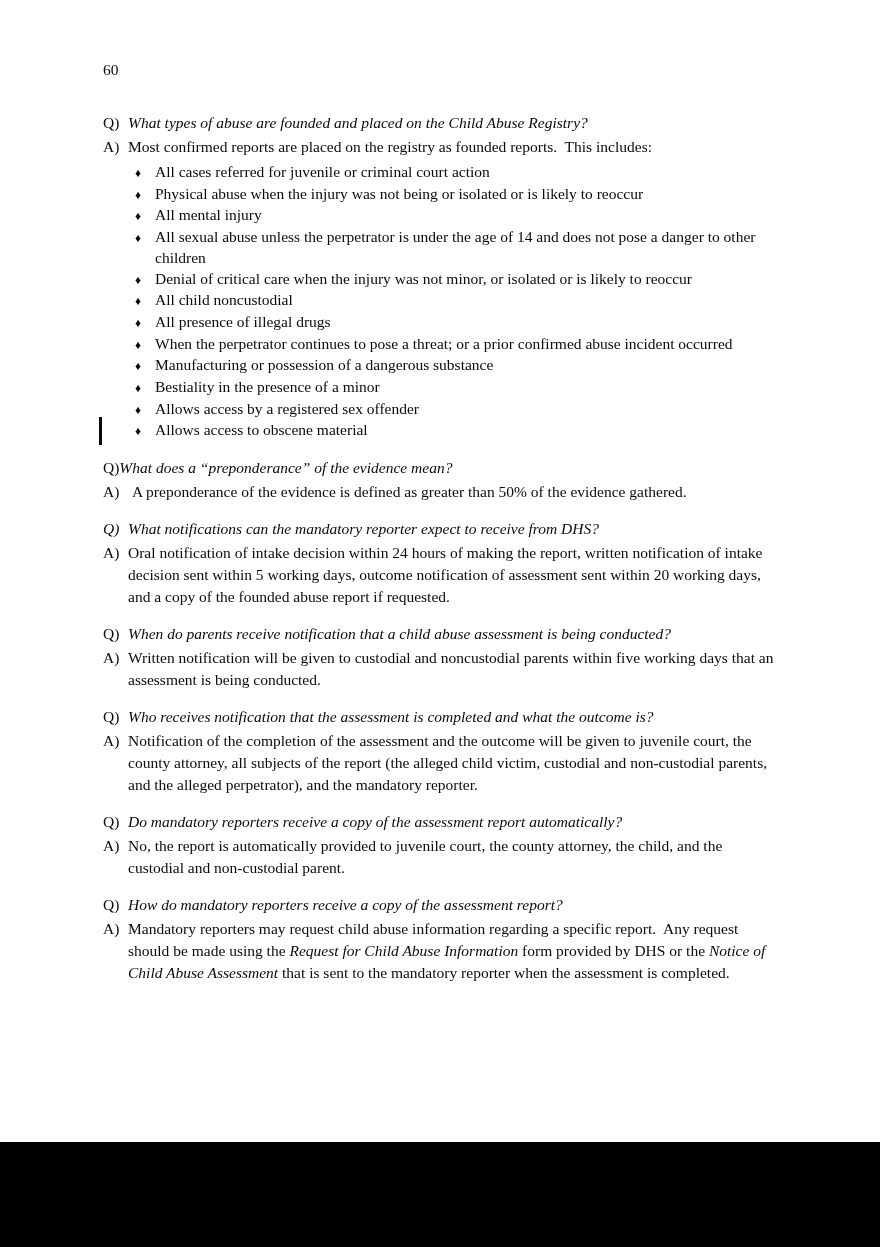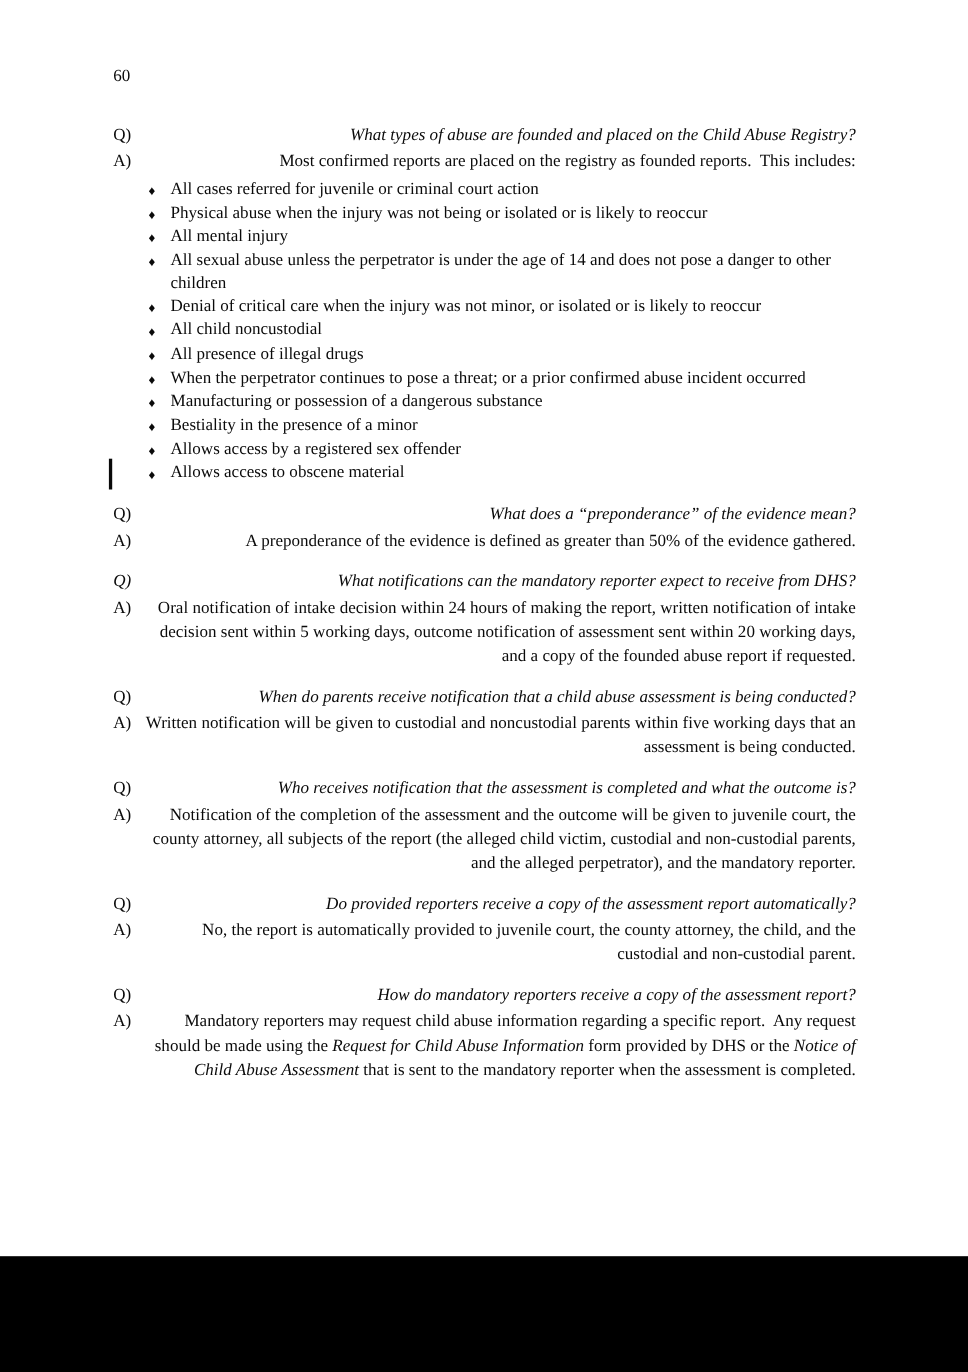--- a/index.html
+++ b/index.html
@@ -41,21 +41,20 @@
     line-height: 22px;
   }
   .row .marker {
     flex: 0 0 25px;
     white-space: pre;
   }
   .row.tight .marker { flex: 0 0 auto; }
   .row .text {
     flex: 1;
     white-space: pre-wrap;
-    text-align: right;
   }
   .q-row { margin-bottom: 2px; }
   .q-row .text { font-style: italic; }
   .q-row.italic-marker .marker { font-style: italic; }
   .bullet-list {
     list-style: none;
     margin: 4px 0 0 0;
     padding: 0;
   }
   .bullet-list li {
@@ -205,21 +204,21 @@
       </div>
       <div class="row a-row">
         <span class="marker">A)</span>
         <span class="text">Notification of the completion of the assessment and the outcome will be given to juvenile court, the county attorney, all subjects of the report (the alleged child victim, custodial and non-custodial parents, and the alleged perpetrator), and the mandatory reporter.</span>
       </div>
     </div>
 
     <div class="qa-block">
       <div class="row q-row">
         <span class="marker">Q)</span>
-        <span class="text">Do provided reporters receive a copy of the assessment report automatically?</span>
+        <span class="text">Do mandatory reporters receive a copy of the assessment report automatically?</span>
       </div>
       <div class="row a-row">
         <span class="marker">A)</span>
         <span class="text">No, the report is automatically provided to juvenile court, the county attorney, the child, and the custodial and non-custodial parent.</span>
       </div>
     </div>
 
     <div class="qa-block">
       <div class="row q-row">
         <span class="marker">Q)</span>

